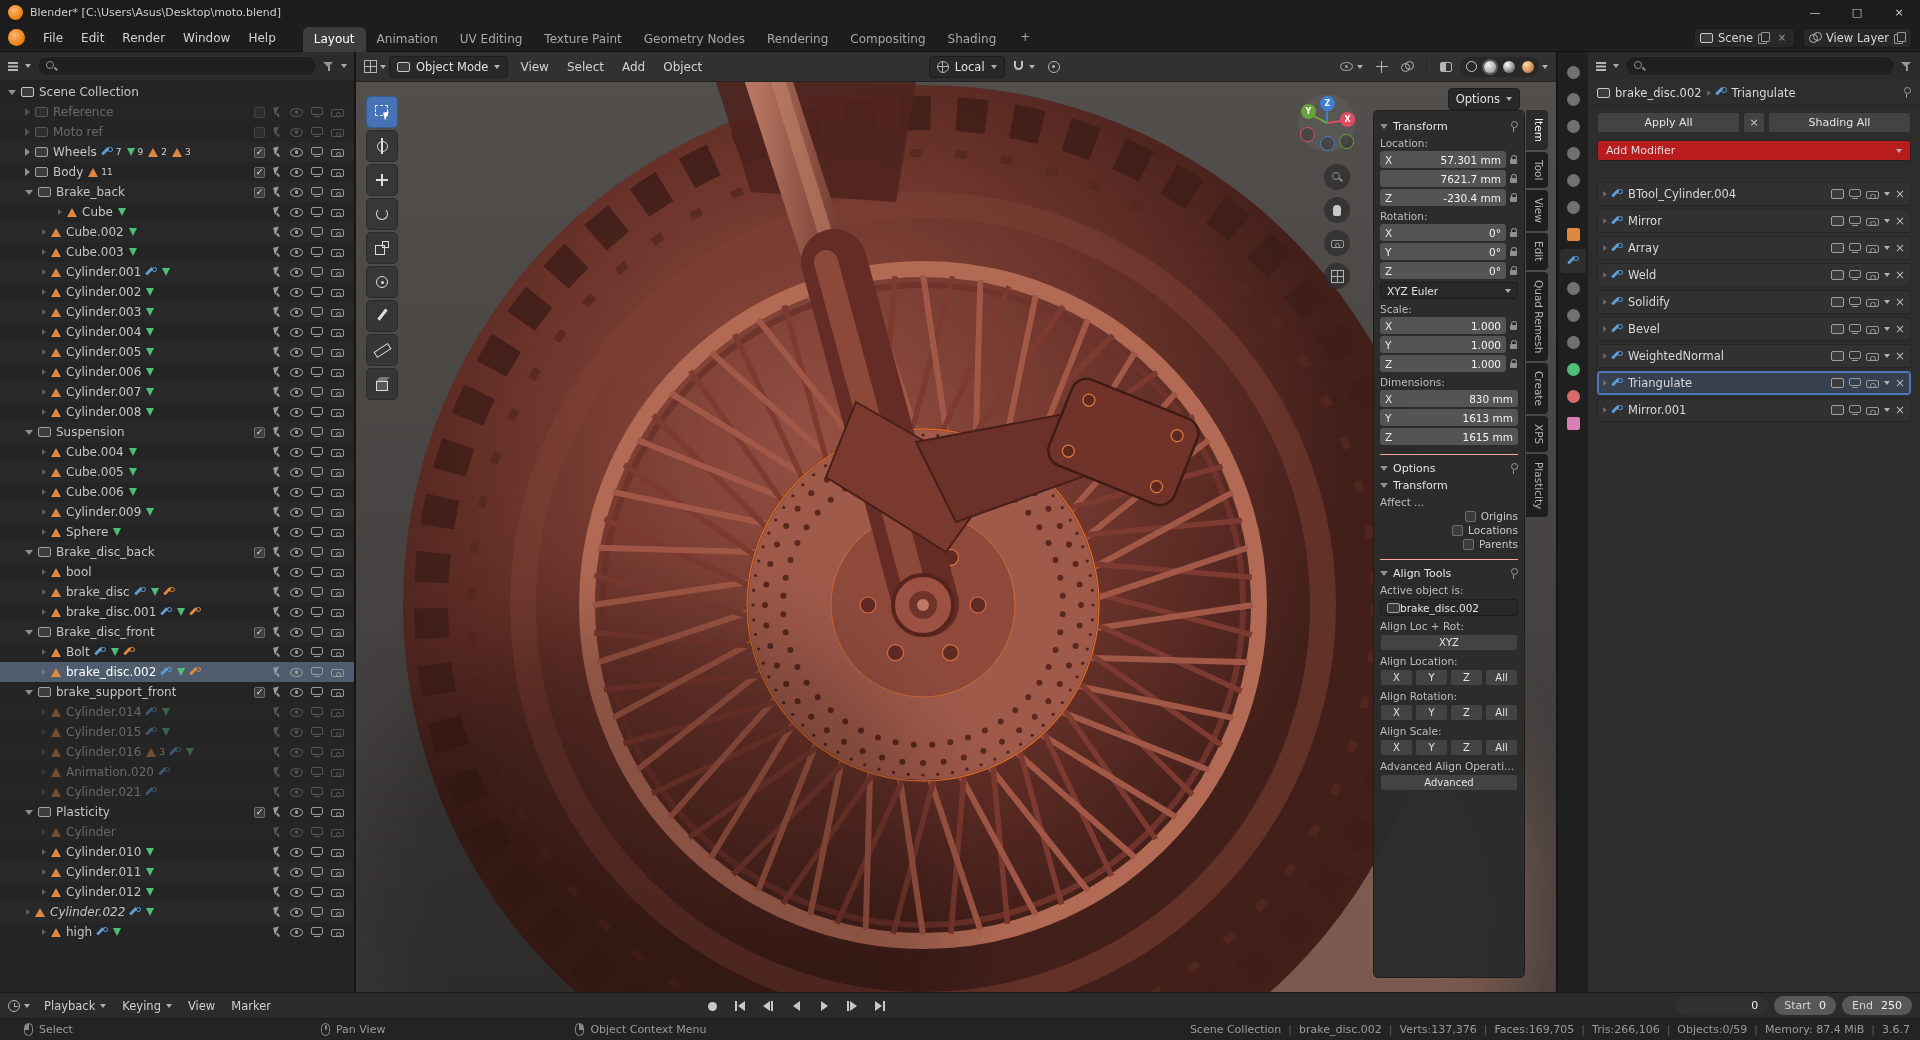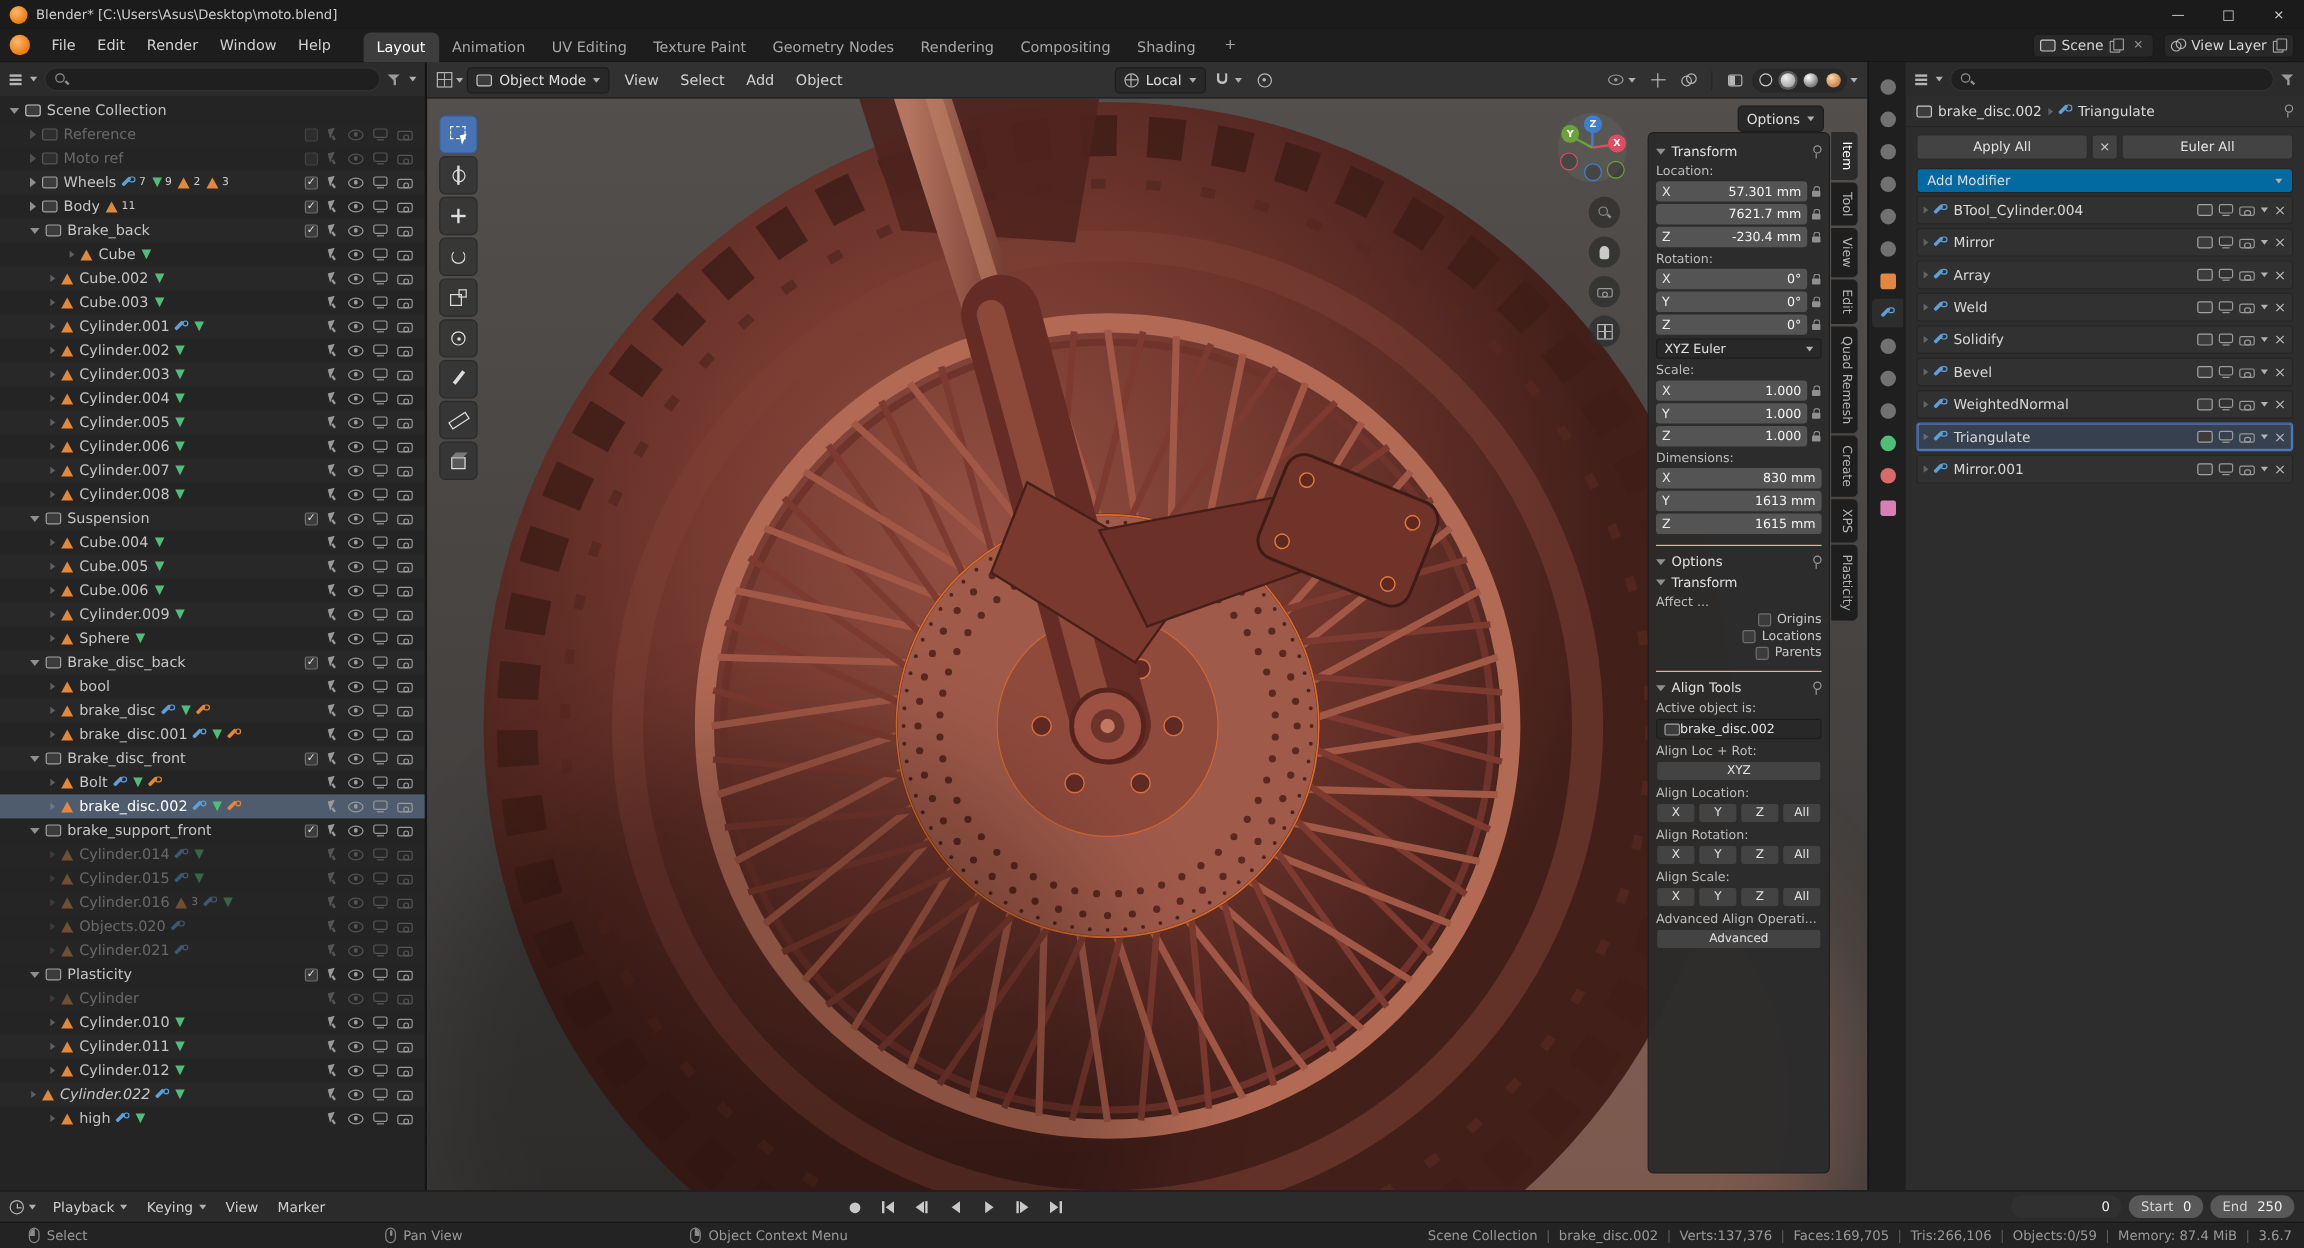--- a/index.html
+++ b/index.html
@@ -168,21 +168,21 @@
   #properties{width:364px;background:#2d2d2d;border-left:2px solid #151515;display:flex}
   #prop-tabs{width:30px;background:#1f1f1f;display:flex;flex-direction:column;align-items:center;padding-top:8px;gap:3px}
   .ptab{width:26px;height:24px;display:flex;align-items:center;justify-content:center;border-radius:4px 0 0 4px}
   .ptab.active{background:#2d2d2d}
   .pi{width:13px;height:13px;border-radius:3px;position:relative}
   #prop-body{flex:1;display:flex;flex-direction:column;overflow:hidden}
   .prop-bread{height:26px;display:flex;align-items:center;gap:5px;padding:0 9px;border-bottom:1px solid #242424;font-size:11.5px;color:#dadada}
   .pbtn{flex:1;height:21px;background:#434343;border:1px solid #2c2c2c;border-radius:3px;display:flex;align-items:center;justify-content:center;font-size:11px;color:#e3e3e3;gap:4px}
   .pibtn{width:22px;height:21px;background:#434343;border:1px solid #2c2c2c;border-radius:3px;display:flex;align-items:center;justify-content:center;color:#ccc;font-size:11px}
   .btn-grid{display:flex;gap:3px;padding:6px 9px 0}
-  .addmod{margin:7px 9px 2px;height:21px;background:#0369a1;border:1px solid #242424;border-radius:3px;display:flex;align-items:center;padding:0 8px;color:#dedede;font-size:11px}
+  .addmod{margin:7px 9px 21px;height:21px;background:#b91c1c;border:1px solid #242424;border-radius:3px;display:flex;align-items:center;padding:0 8px;color:#dedede;font-size:11px}
   .addmod .chev{margin-left:auto}
   #mod-list{padding:0 9px}
   .mod-row{height:24px;margin-bottom:3px;background:#313131;border:1px solid #262626;border-radius:3px;display:flex;align-items:center;gap:5px;padding:0 5px;font-size:11.5px;color:#d8d8d8}
   .mod-row.active{background:#36404e;border-color:#4f76b8;box-shadow:0 0 0 1px #4f76b8 inset}
   .mod-row .rlab{flex:1}
   .mod-ticons{display:flex;align-items:center;gap:5px}
   .mx{color:#b9b9b9;font-size:12px;line-height:1}
   
   #timeline .tmenu{display:flex;align-items:center;gap:5px;padding:2px 8px;border-radius:4px;color:#d0d0d0;font-size:11.5px}
   #transport{position:absolute;left:700px;top:0;height:26px;display:flex;align-items:center;gap:4px}
@@ -686,21 +686,21 @@
           <span class="toggles">
             <span class="ic cursor"></span>
             <span class="ic eye"></span>
             <span class="ic screen"></span>
             <span class="ic camera"></span>
           </span>
         </div>
         <div class="row dim" style="padding-left: 42px;">
           <span class="arr tiny"></span>
           <span class="ic tri"></span>
-          <span class="rlab">Objects.020</span>
+          <span class="rlab">Animation.020</span>
           <span class="ic wrench"></span>
           <span class="toggles">
             <span class="ic cursor"></span>
             <span class="ic eye"></span>
             <span class="ic screen"></span>
             <span class="ic camera"></span>
           </span>
         </div>
         <div class="row dim" style="padding-left: 42px;">
           <span class="arr tiny"></span>
@@ -1454,21 +1454,21 @@
         <span class="ic wrench"></span>
         <span>Triangulate</span>
         <span style="margin-left:auto" class="ic pin"></span>
       </div>
       <div class="btn-grid">
         <div class="pbtn">
             <span>Apply All</span>
           </div>
         <div class="pibtn">×</div>
         <div class="pbtn">
-            <span>Euler All</span>
+            <span>Shading All</span>
           </div>
       </div>
       <div class="addmod">
         <span>Add Modifier</span>
         <span class="chev"></span>
       </div>
       <div id="mod-list">
           <div class="mod-row">
             <span class="arr tiny"></span>
             <span class="ic wrench"></span>

